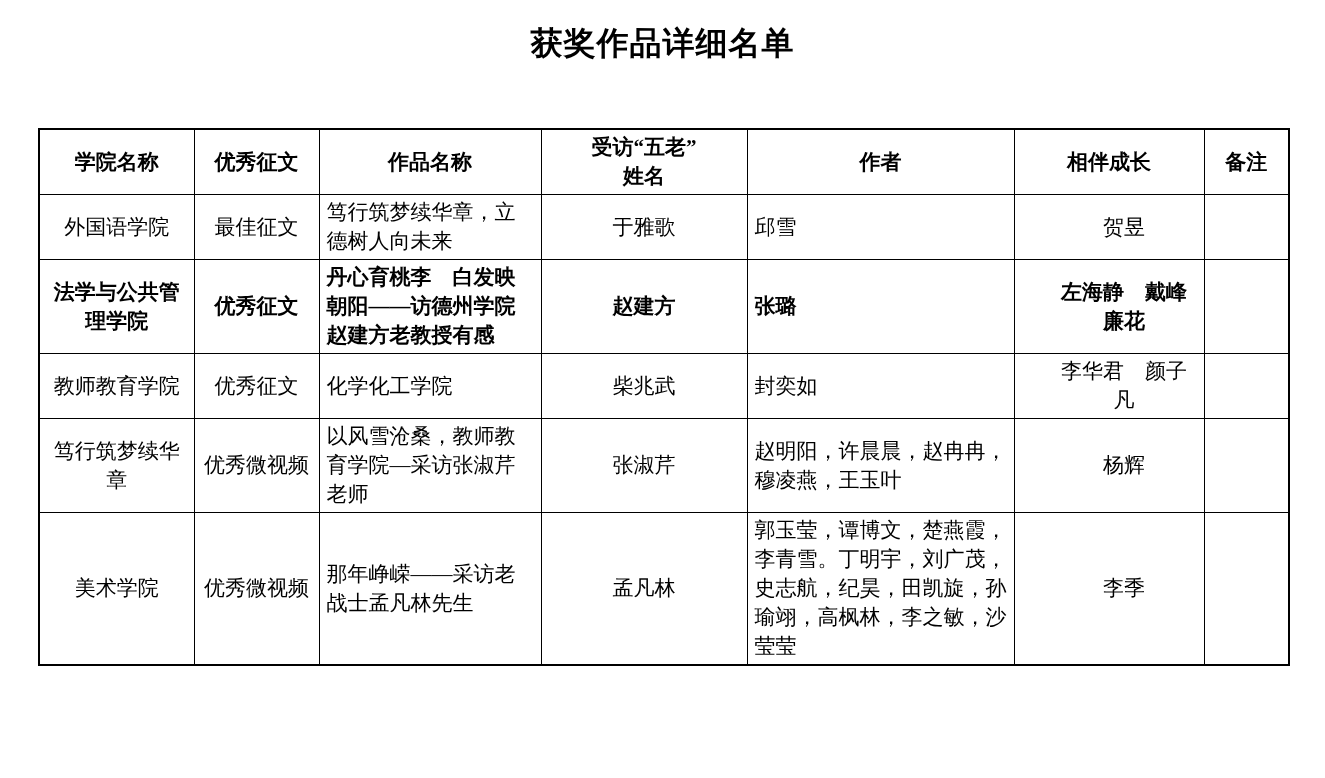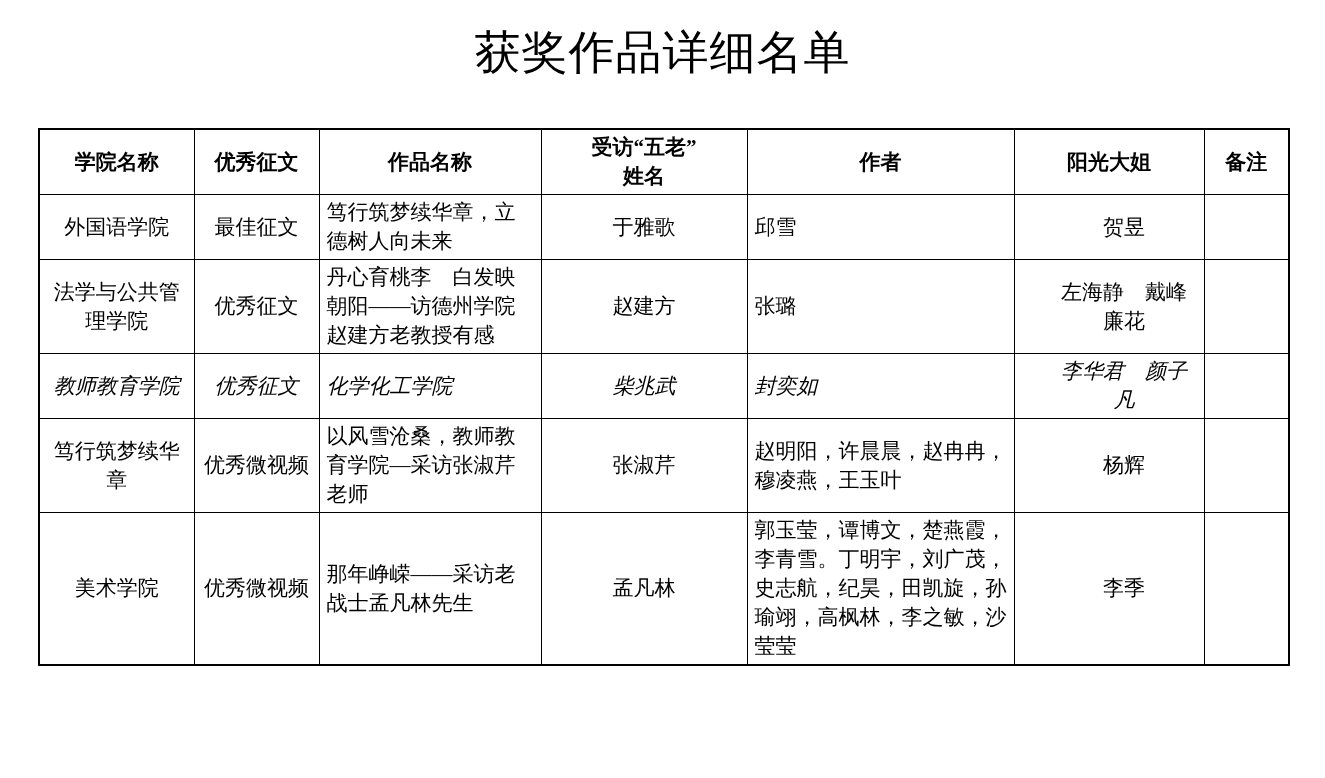--- a/index.html
+++ b/index.html
@@ -15,22 +15,22 @@
     height: 778px;
     background: #ffffff;
     overflow: hidden;
   }
   .doc-title {
     position: absolute;
     top: 22px;
     left: 0;
     width: 1325px;
     text-align: center;
-    font-size: 46px;
-    font-weight: normal;
+    font-size: 32px;
+    font-weight: bold;
     letter-spacing: 1px;
   }
   table.awards {
     position: absolute;
     left: 38px;
     top: 128px;
     border-collapse: collapse;
     table-layout: fixed;
     border: 2px solid #000000;
   }
@@ -63,22 +63,22 @@
   col.c-college     { width: 155px; }
   col.c-category    { width: 125px; }
   col.c-work        { width: 222px; }
   col.c-interviewee { width: 206px; }
   col.c-authors     { width: 267px; }
   col.c-advisor     { width: 190px; }
   col.c-note        { width: 85px; }
   tr.r-0 { height: 61px; }
   tr.r-1 { height: 78px; }
   tr.r-2 { height: 56px; }
-  tr.r-3 { height: 83px; }
-  tr.r-4 { height: 56px; font-style: italic; }
+  tr.r-3 { height: 83px; font-weight: bold; }
+  tr.r-4 { height: 56px; }
   tr.r-5 { height: 88px; }
   tr.r-6 { height: 145px; }
 </style>
 </head>
 <body>
 
 <div class="page">
 
   <div class="doc-title">获奖作品详细名单</div>
 
@@ -93,21 +93,21 @@
         <col class="c-note">
     </colgroup>
     <thead>
       <tr>
         <th>学院名称</th>
         <th>优秀征文</th>
         <th>作品名称</th>
         <th>受访“五老”
 姓名</th>
         <th>作者</th>
-        <th>阳光大姐</th>
+        <th>相伴成长</th>
         <th>备注</th>
       </tr>
     </thead>
     <tbody>
       <tr class="r-0">
         <td class="col-college">外国语学院</td>
         <td class="col-category">最佳征文</td>
         <td class="col-work">笃行筑梦续华章，立德树人向未来</td>
         <td class="col-interviewee">于雅歌</td>
         <td class="col-authors">邱雪</td>

